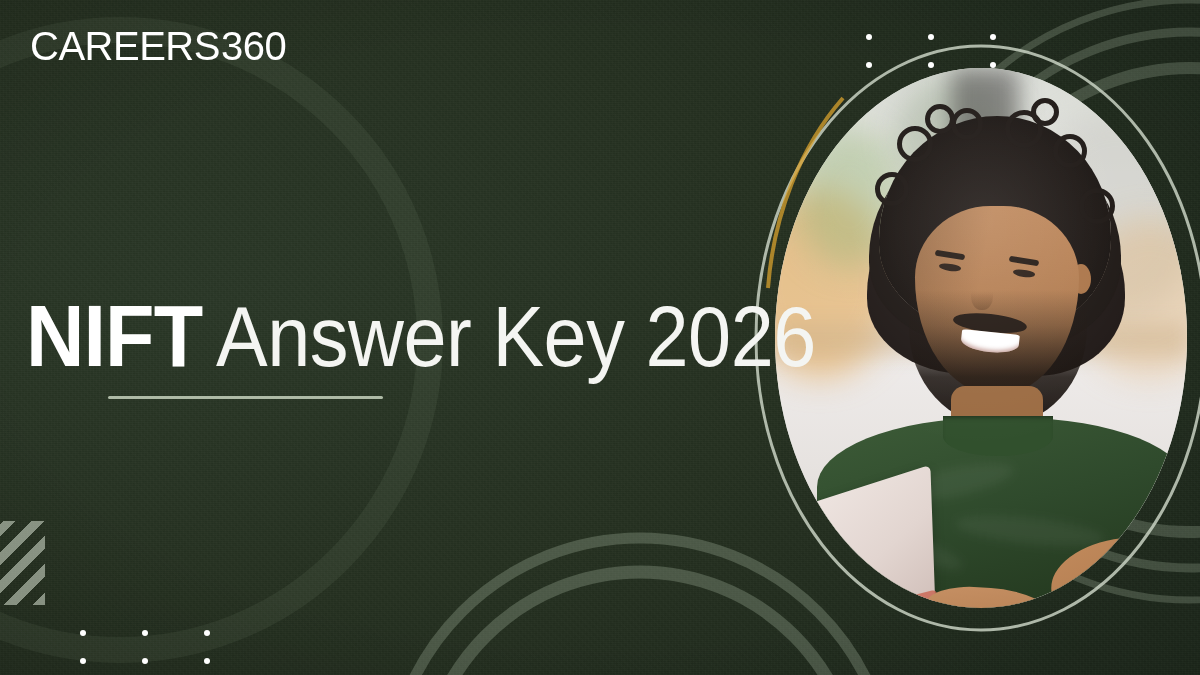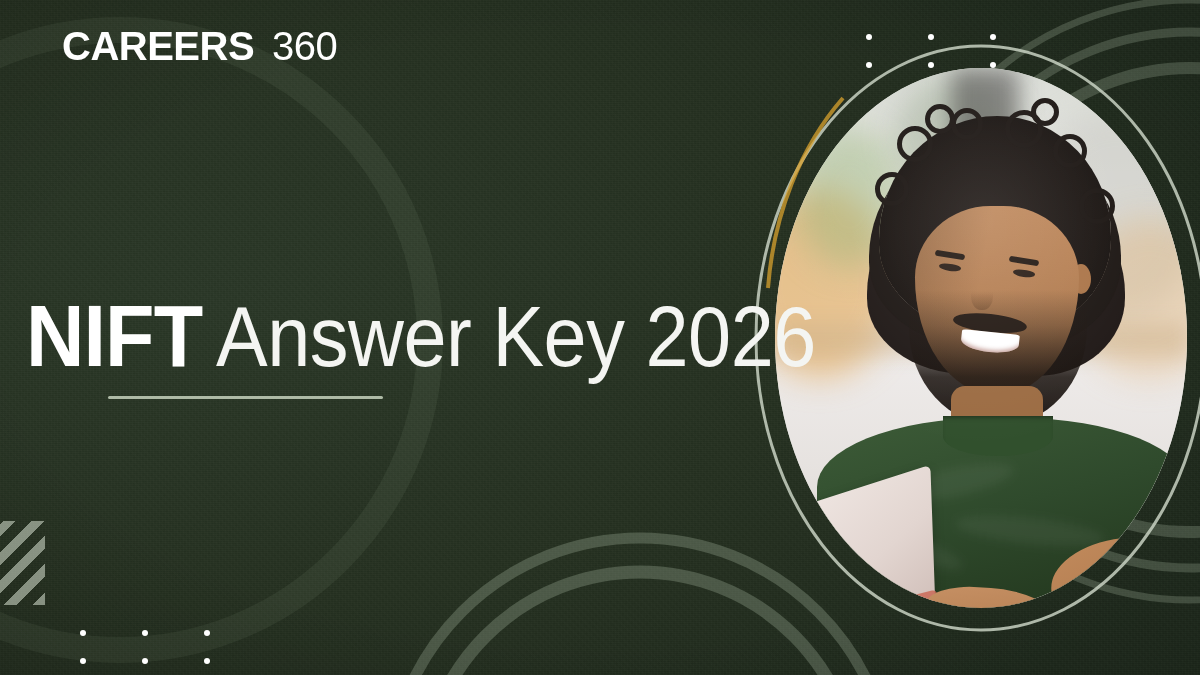--- a/index.html
+++ b/index.html
@@ -100,35 +100,34 @@
     left: 30px;
     top: 26px;
     display: flex;
     align-items: baseline;
     line-height: 1;
     white-space: nowrap;
     user-select: none;
   }
   .logo-careers {
     font-family: "Liberation Sans", sans-serif;
-    font-weight: 700;
+    font-weight: 400;
     font-size: 40px;
     letter-spacing: -0.5px;
     color: #ffffff;
     transform: scaleX(1.0);
     transform-origin: left center;
-    margin-left: 32px;
   }
   .logo-360 {
     font-family: "Liberation Sans", sans-serif;
     font-weight: 300;
     font-size: 40px;
     letter-spacing: -0.5px;
     color: #ffffff;
-    margin-left: 18px;
+    margin-left: 1px;
   }
 
   
   .headline {
     position: absolute;
     left: 26px;
     top: 292px;
     line-height: 1;
     white-space: nowrap;
     user-select: none;

